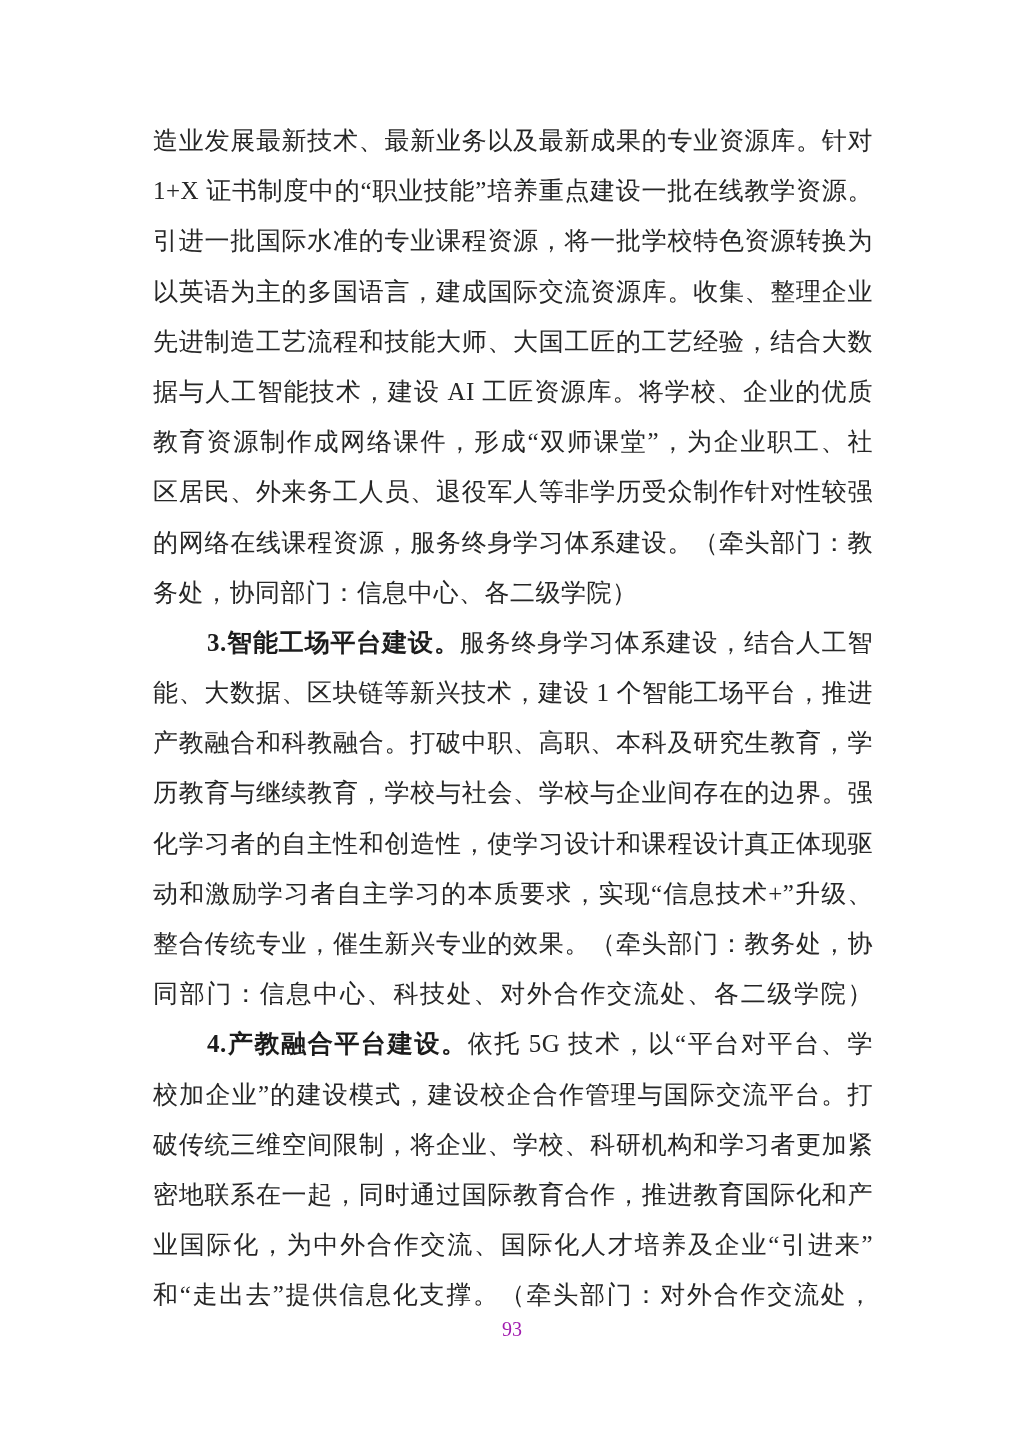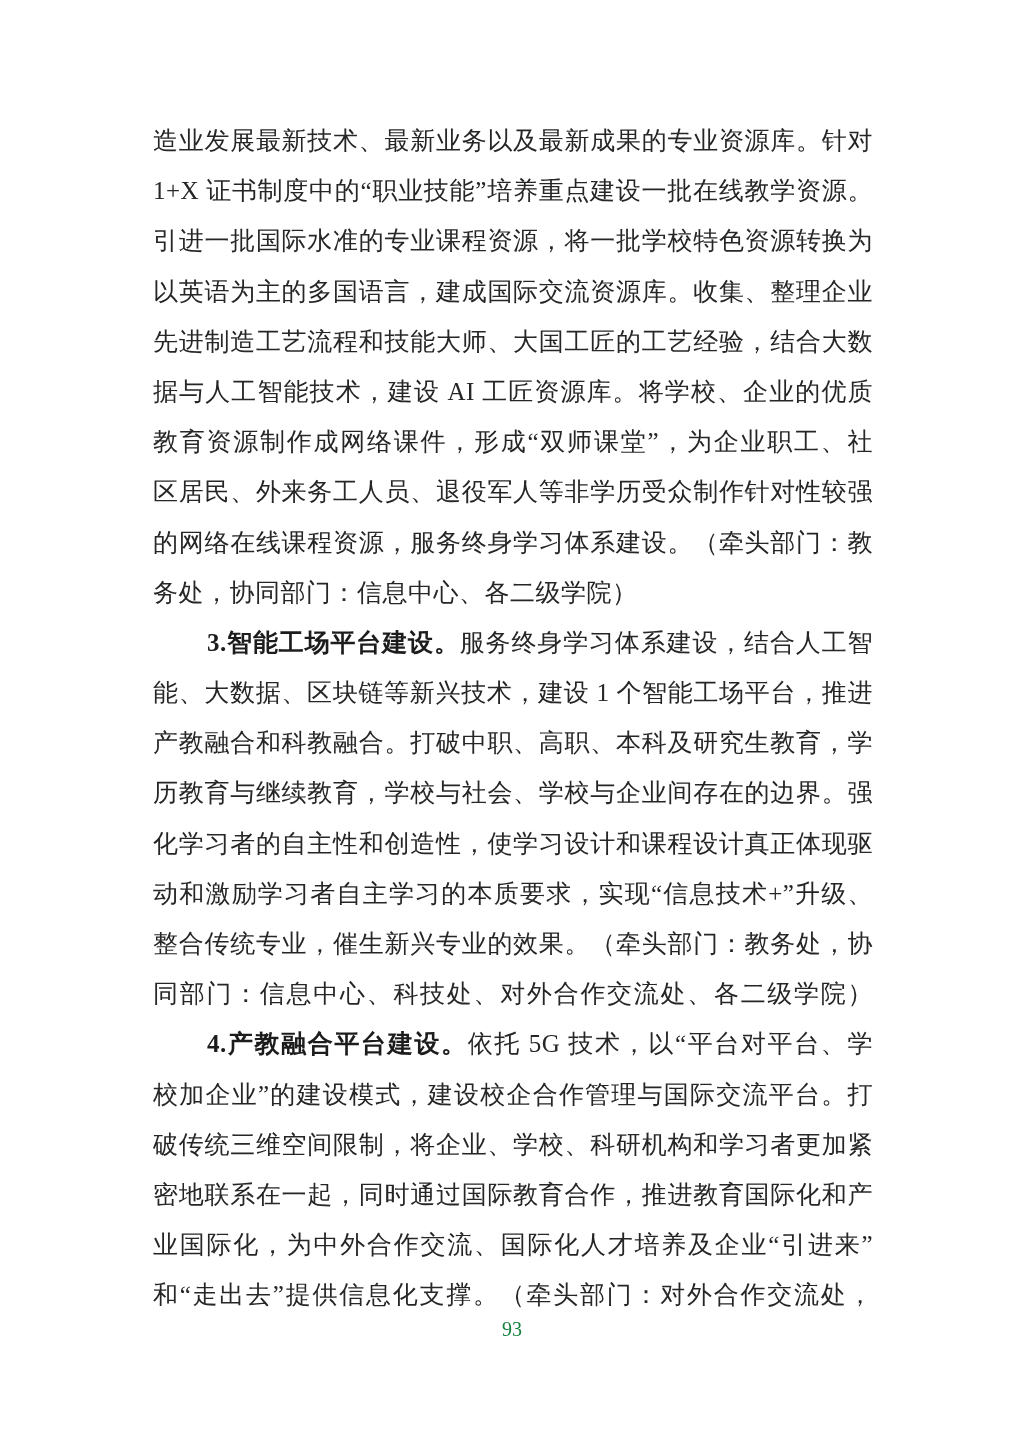--- a/index.html
+++ b/index.html
@@ -49,21 +49,21 @@
     color: #1c1c1c;
     margin-top: 19px;
   }
   .page-number {
     position: absolute;
     left: 0;
     top: 1318px;
     width: 1024px;
     text-align: center;
     font-size: 20px;
-    color: #15803d;
+    color: #a21caf;
     font-family: "Liberation Serif", "DejaVu Serif", serif;
   }
 </style>
 </head>
 <body>
 
 <div class="page">
   <div class="text-block">
       <div class="line"><span>造业发展最新技术、最新业务以及最新成果的专业资源库。针对</span></div>
       <div class="line"><span>1+X 证书制度中的“职业技能”培养重点建设一批在线教学资源。</span></div>

